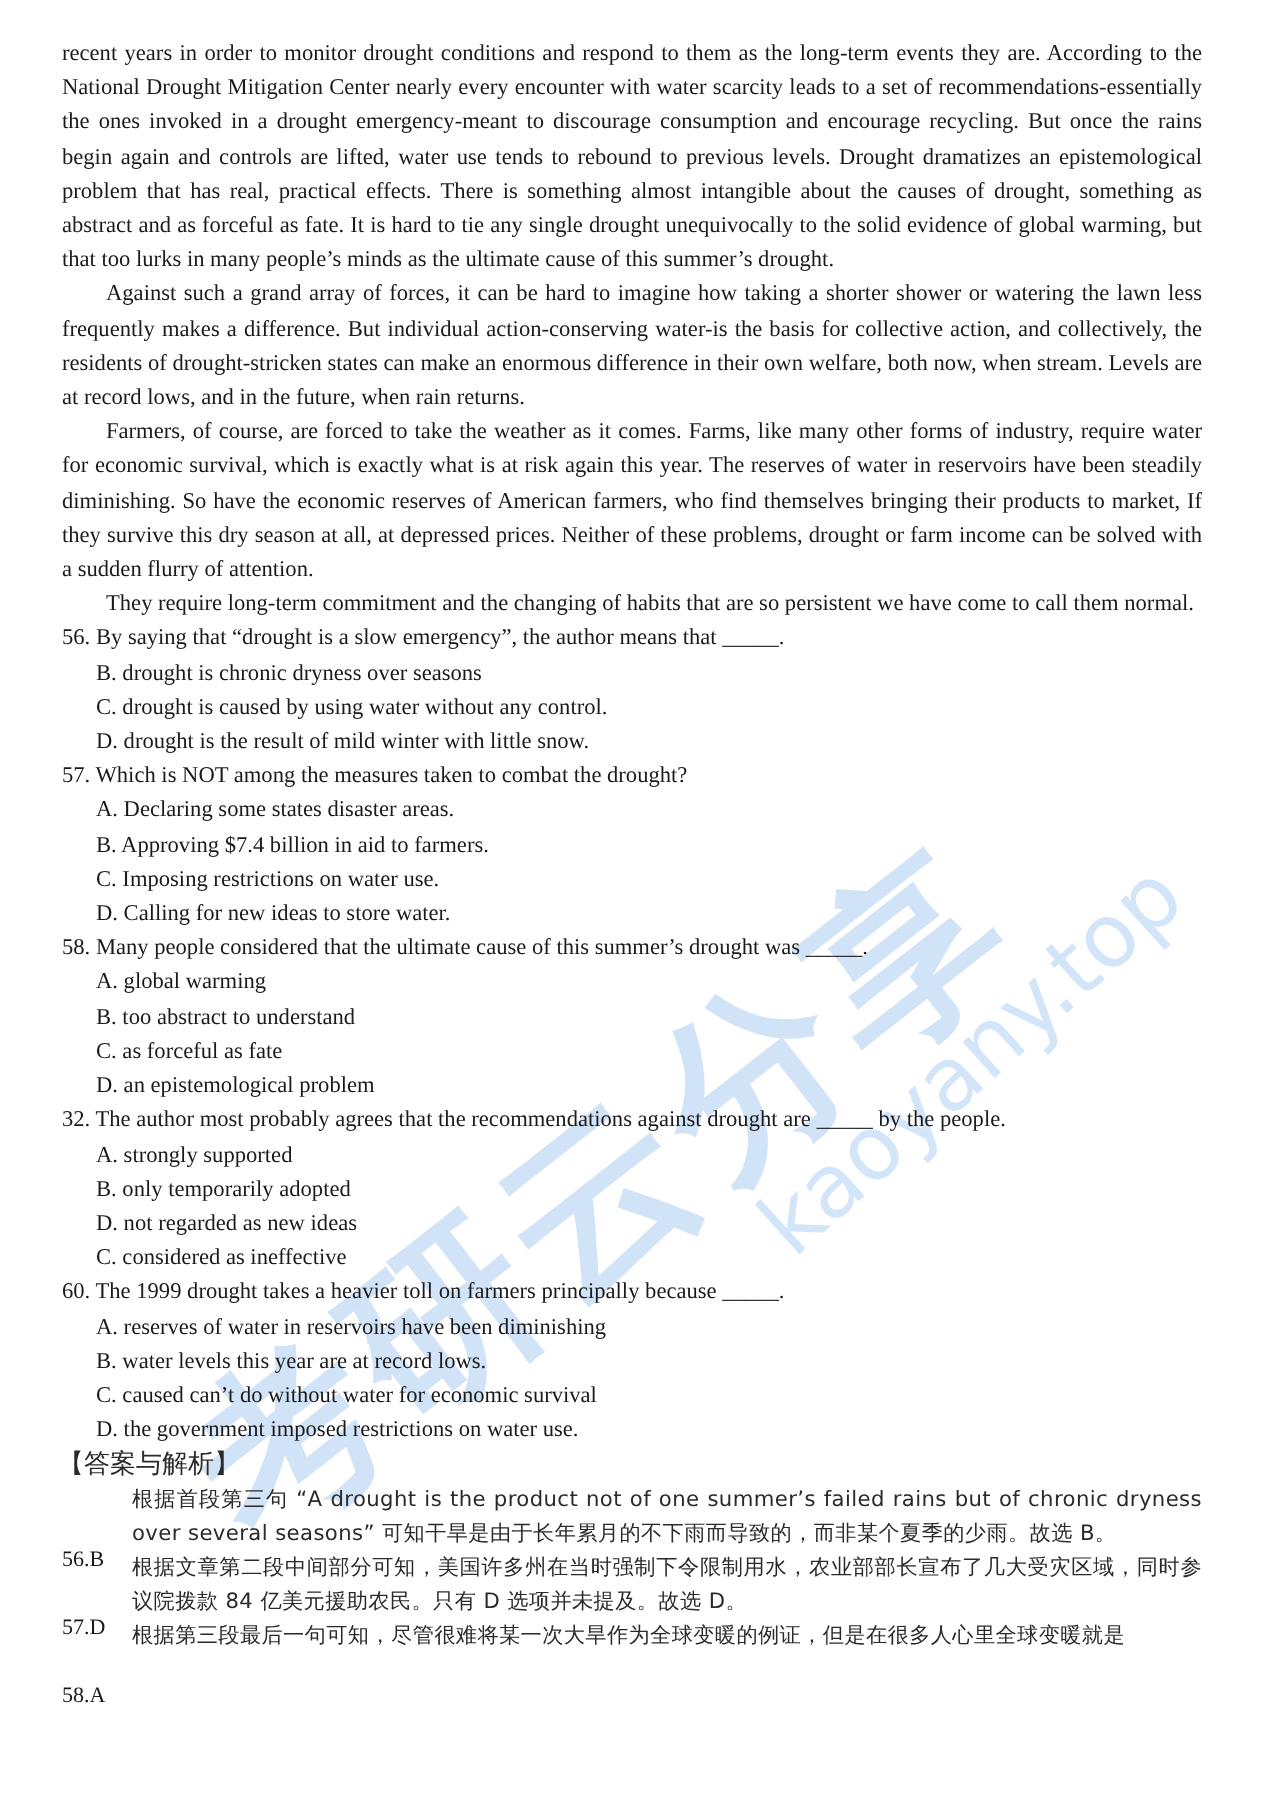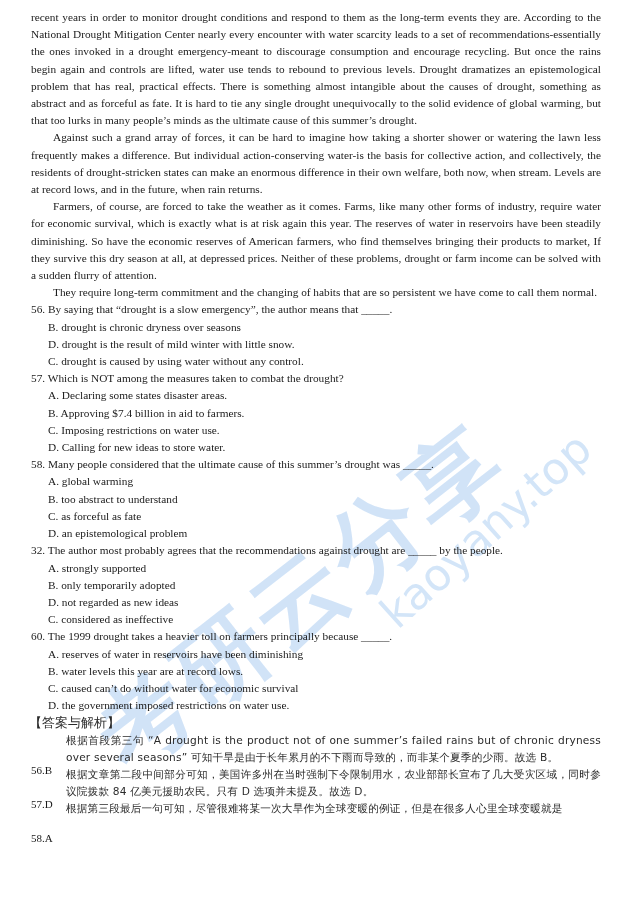--- a/index.html
+++ b/index.html
@@ -11,21 +11,21 @@
       width: 631px;
       height: 907px;
       position: relative;
       overflow: hidden;
       font-family: "Liberation Serif", "DejaVu Serif", serif;
       color: #1a1a1a;
     }
     .page {
       position: absolute;
       left: 31px;
-      top: 9px;
+      top: 19px;
       width: 570px;
       font-size: 11.3px;
       line-height: 17.2px;
       z-index: 2;
     }
     .para {
       margin: 0;
       text-align: justify;
       text-align-last: left;
     }
@@ -114,22 +114,22 @@
     <p class="para">recent years in order to monitor drought conditions and respond to them as the long-term events they are. According to the National Drought Mitigation Center nearly every encounter with water scarcity leads to a set of recommendations-essentially the ones invoked in a drought emergency-meant to discourage consumption and encourage recycling. But once the rains begin again and controls are lifted, water use tends to rebound to previous levels. Drought dramatizes an epistemological problem that has real, practical effects. There is something almost intangible about the causes of drought, something as abstract and as forceful as fate. It is hard to tie any single drought unequivocally to the solid evidence of global warming, but that too lurks in many people’s minds as the ultimate cause of this summer’s drought.</p>
     <p class="para indent">Against such a grand array of forces, it can be hard to imagine how taking a shorter shower or watering the lawn less frequently makes a difference. But individual action-conserving water-is the basis for collective action, and collectively, the residents of drought-stricken states can make an enormous difference in their own welfare, both now, when stream. Levels are at record lows, and in the future, when rain returns.</p>
     <p class="para indent">Farmers, of course, are forced to take the weather as it comes. Farms, like many other forms of industry, require water for economic survival, which is exactly what is at risk again this year. The reserves of water in reservoirs have been steadily diminishing. So have the economic reserves of American farmers, who find themselves bringing their products to market, If they survive this dry season at all, at depressed prices. Neither of these problems, drought or farm income can be solved with a sudden flurry of attention.</p>
     <p class="para indent">They require long-term commitment and the changing of habits that are so persistent we have come to call them normal.</p>
   </section>
 
   <section>
     <div class="question">
       <span class="q-stem">56. By saying that “drought is a slow emergency”, the author means that _____.</span>
       <span class="q-option">B. drought is chronic dryness over seasons</span>
+      <span class="q-option">C. drought is caused by using water without any control.</span>
       <span class="q-option">D. drought is the result of mild  winter with little  snow.</span>
-      <span class="q-option">C. drought is caused by using water without any control.</span>
     </div>
     <div class="question">
       <span class="q-stem">57. Which is NOT among the measures taken to combat the drought?</span>
       <span class="q-option">A. Declaring  some states disaster areas.</span>
       <span class="q-option">B. Approving  $7.4 billion  in aid to farmers.</span>
       <span class="q-option">C. Imposing restrictions on water use.</span>
       <span class="q-option">D. Calling  for new ideas to store water.</span>
     </div>
     <div class="question">
       <span class="q-stem">58. Many people considered that the ultimate  cause of this summer’s drought was _____.</span>

